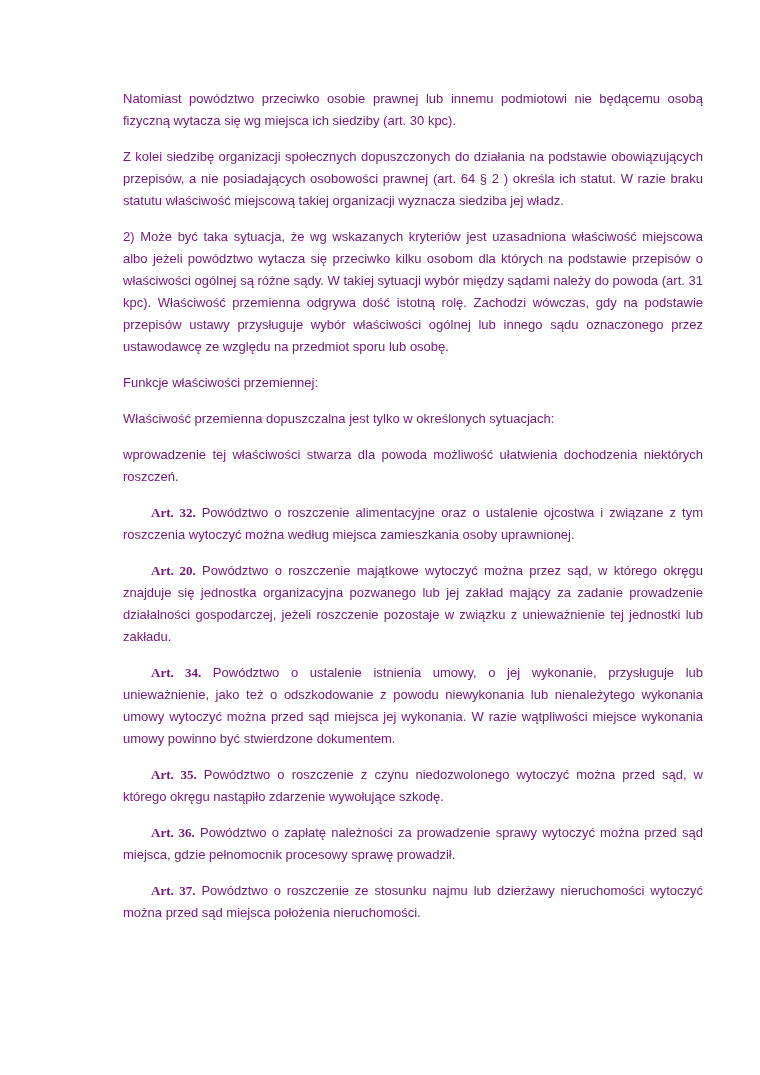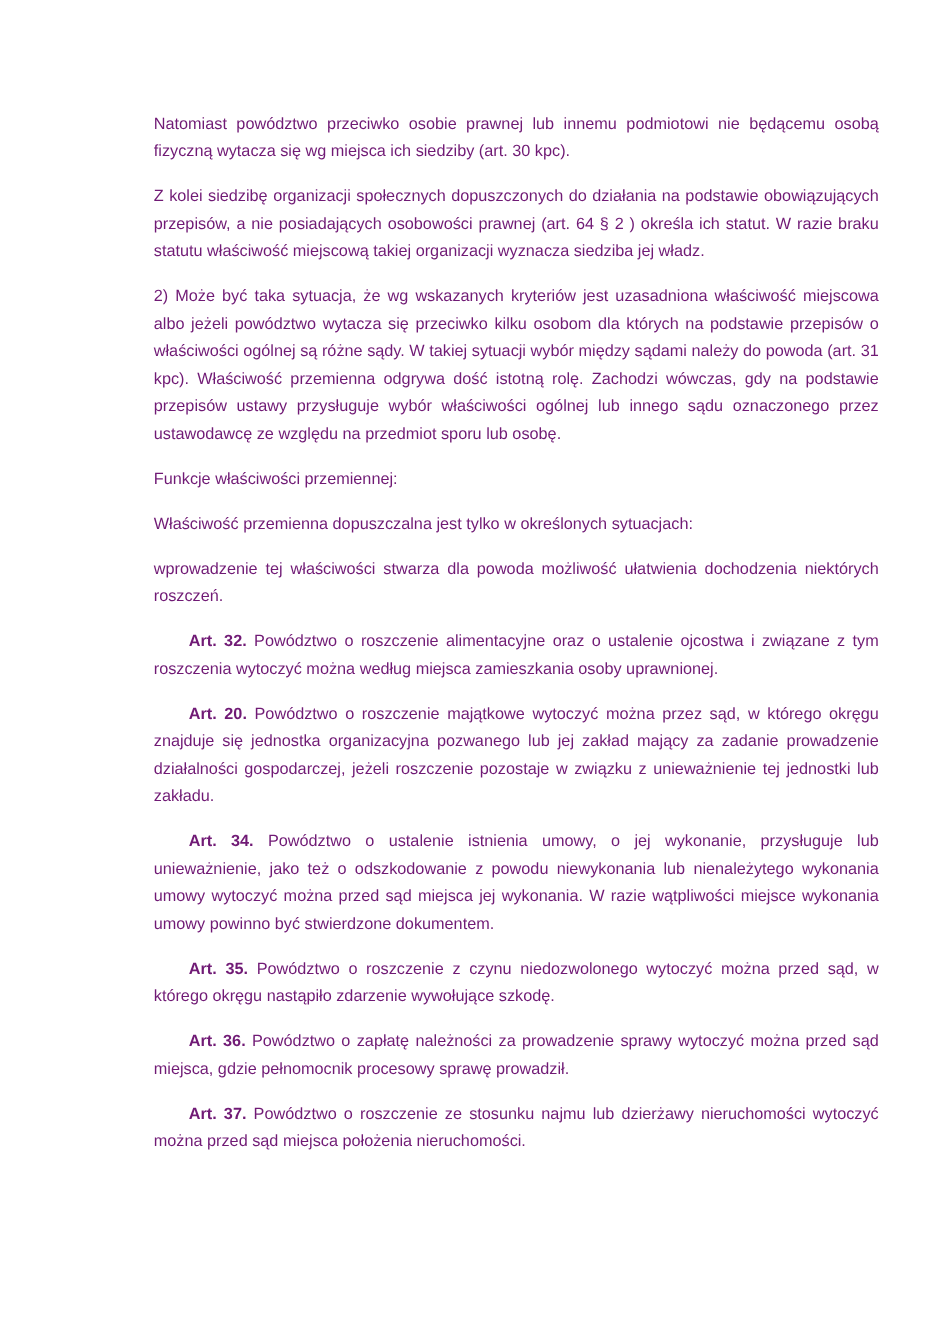--- a/index.html
+++ b/index.html
@@ -27,20 +27,21 @@
     .para {
       margin: 0 0 14px 0;
       text-align: justify;
       text-align-last: left;
     }
     .article {
       text-indent: 28px;
     }
     .article .art-label {
       font-weight: bold;
+      font-family: Liberation Serif, serif;
     }
   </style>
 </head>
 <body>
 
 <div class="page">
 
   <p class="para">Natomiast powództwo przeciwko osobie prawnej lub innemu podmiotowi nie będącemu osobą fizyczną wytacza się wg miejsca ich siedziby (art. 30 kpc).</p>
 
   <p class="para">Z kolei siedzibę organizacji społecznych dopuszczonych do działania na podstawie obowiązujących przepisów, a nie posiadających osobowości prawnej (art. 64 § 2 ) określa ich statut. W razie braku statutu właściwość miejscową takiej organizacji wyznacza siedziba jej władz.</p>

